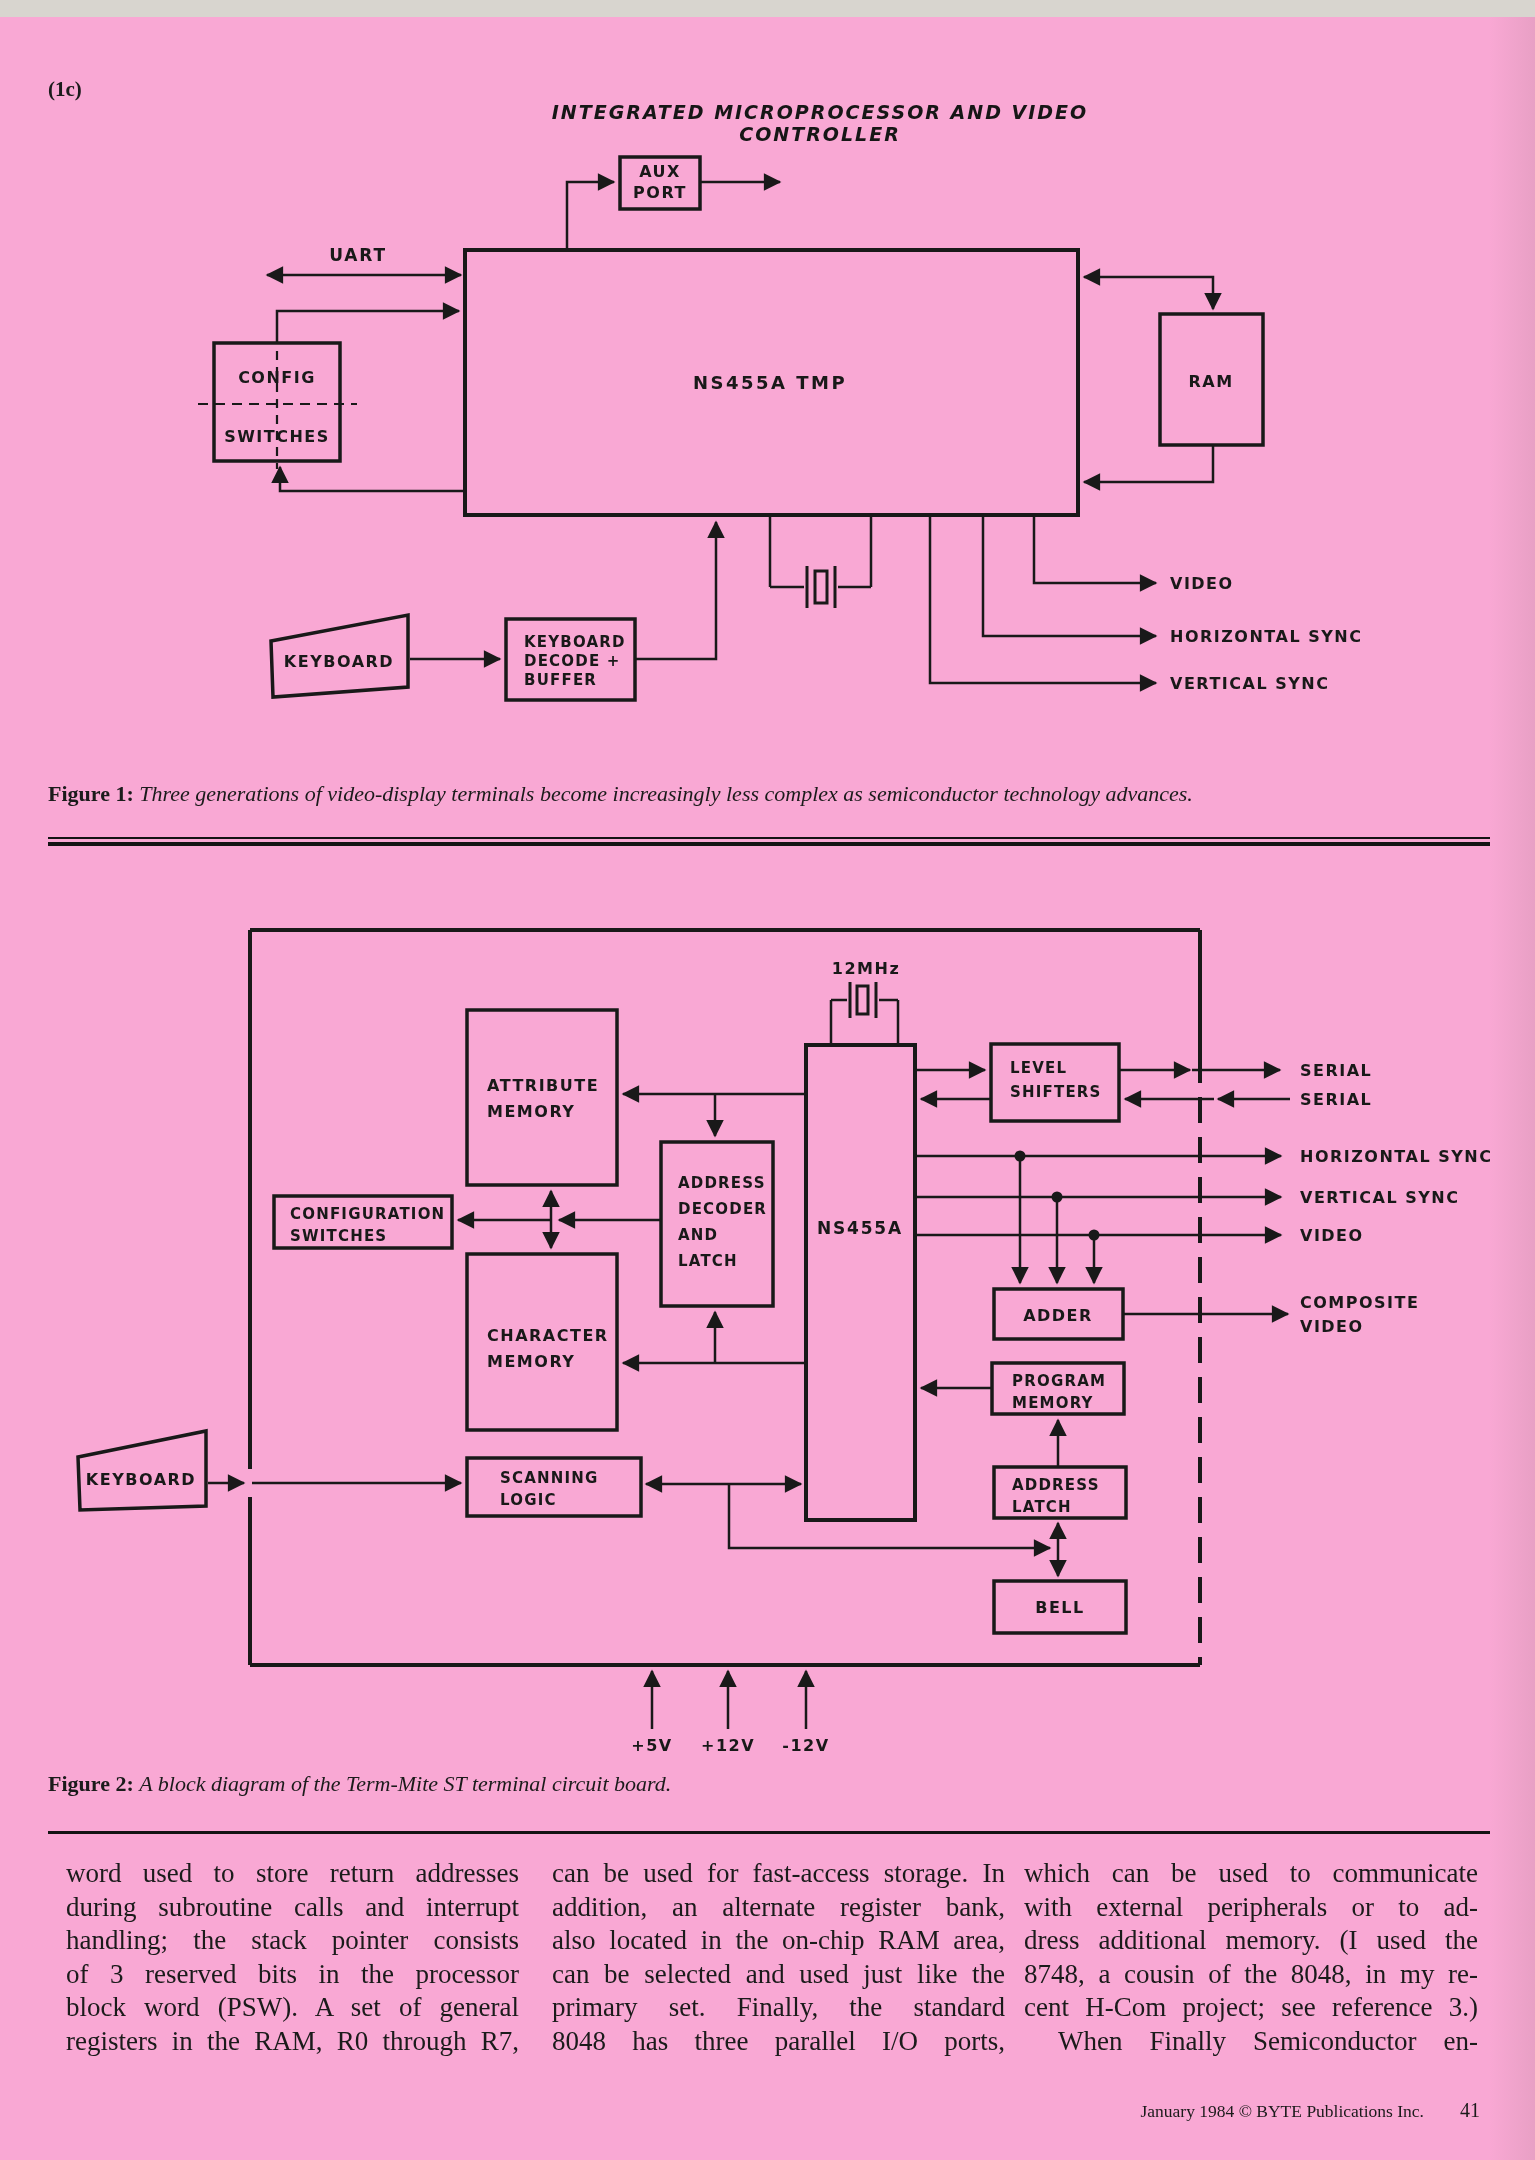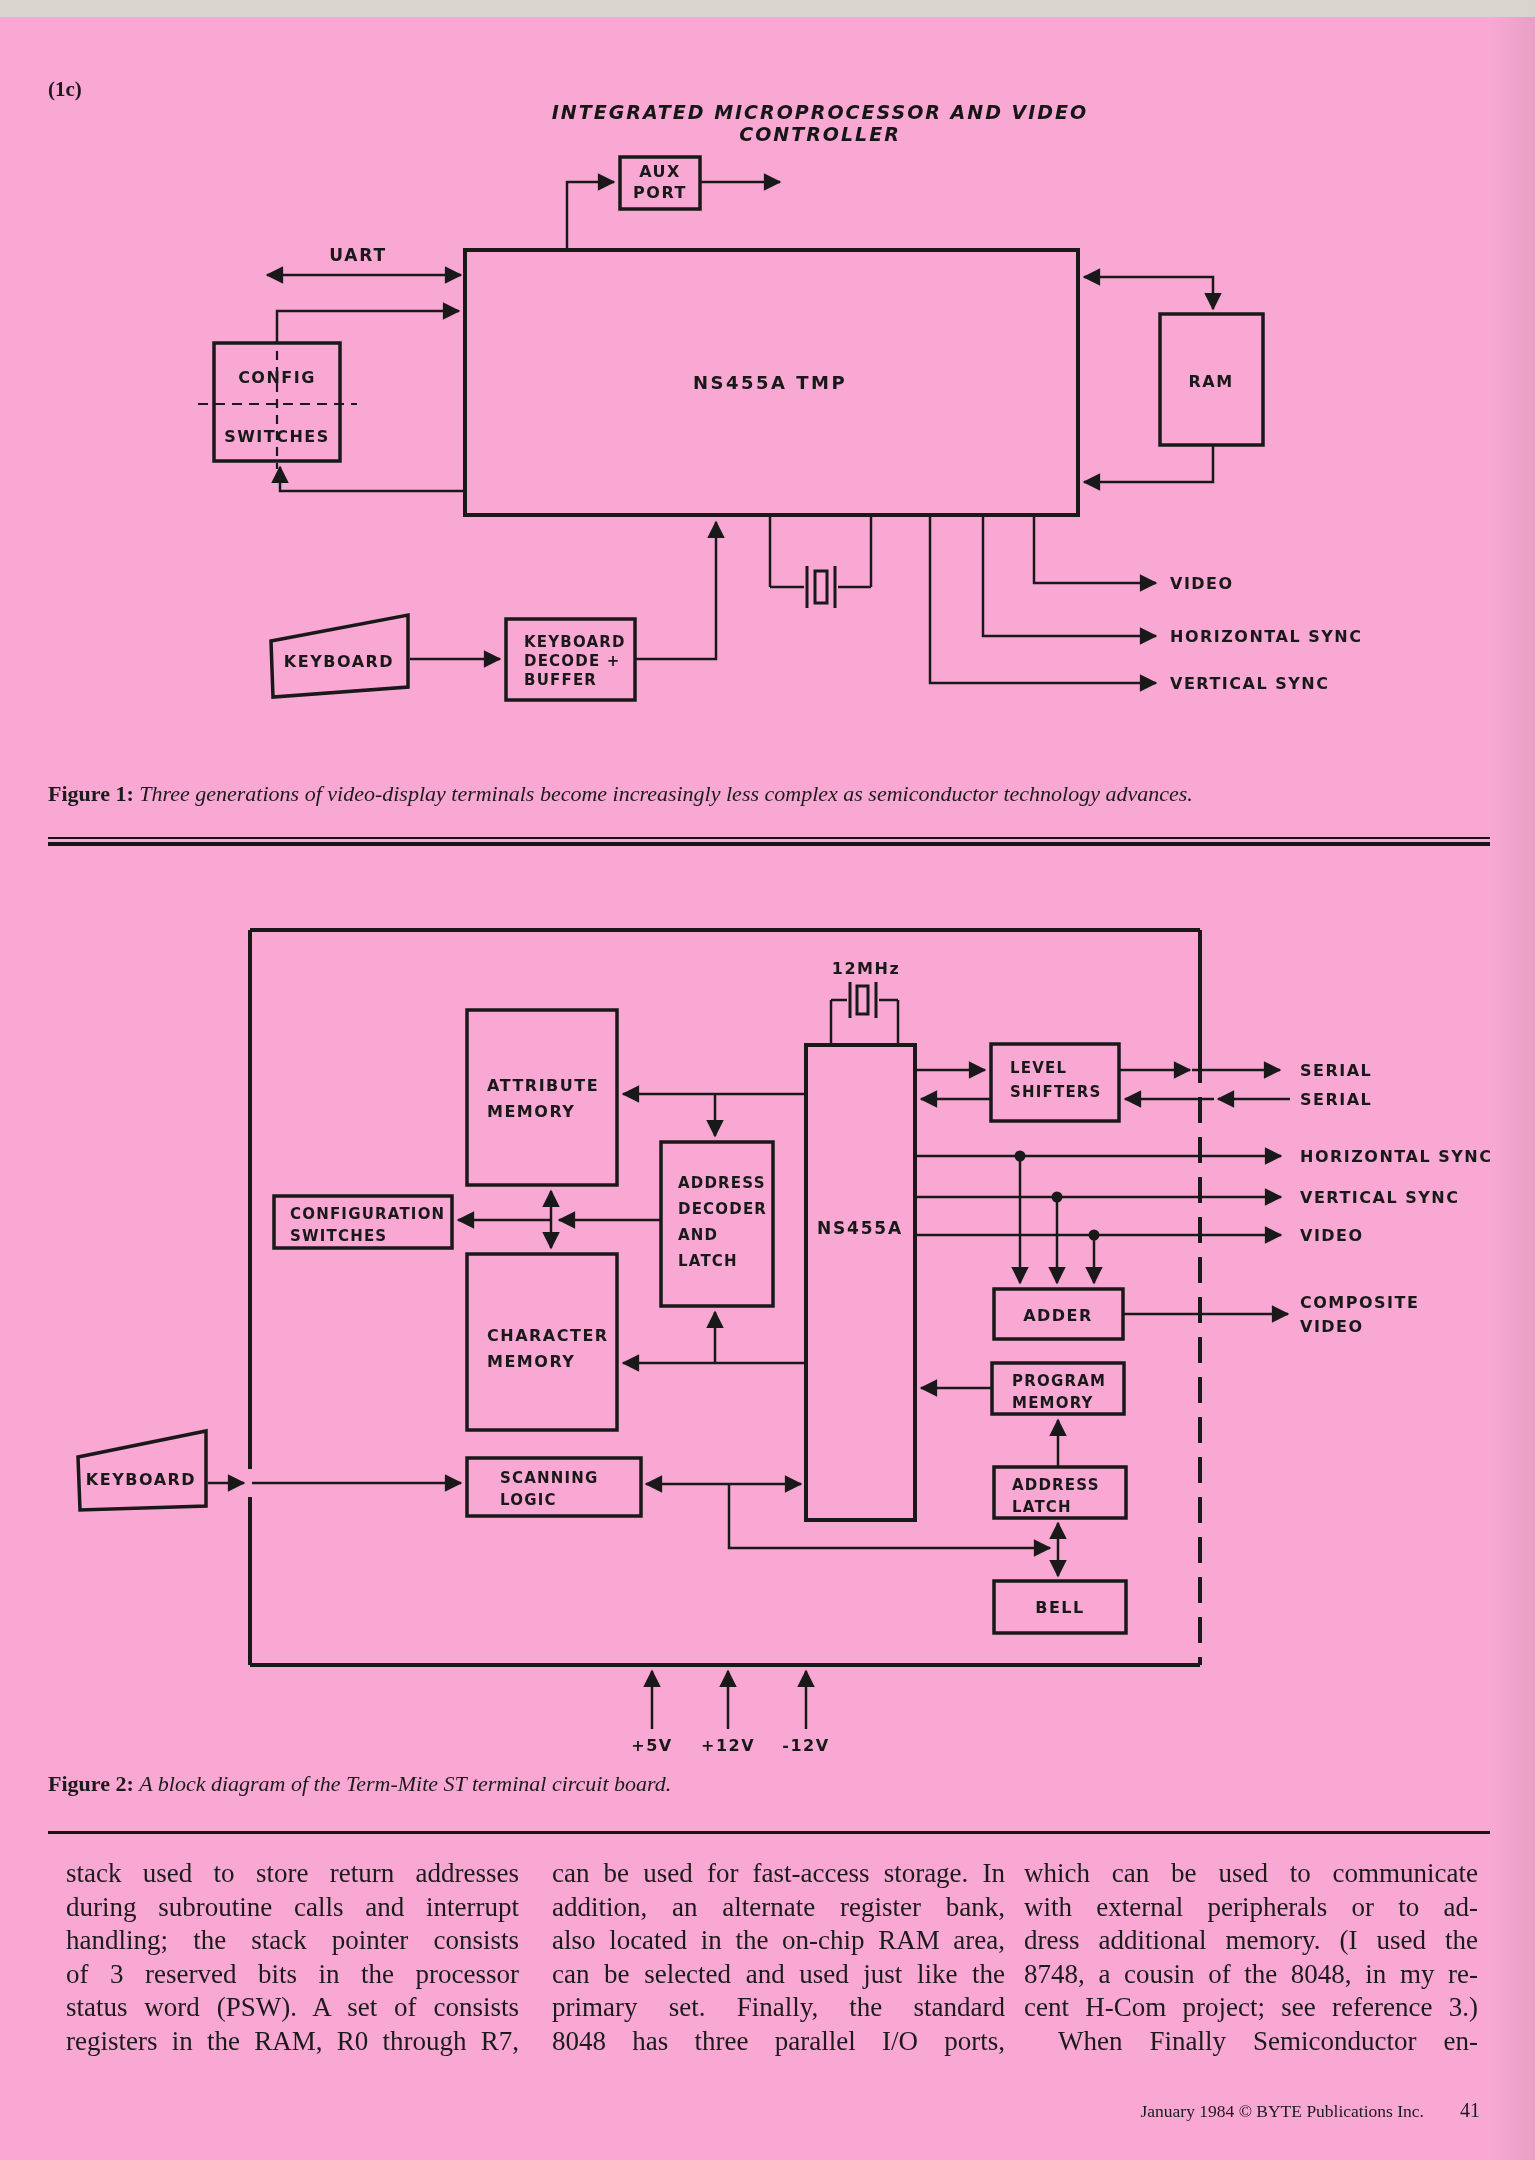--- a/index.html
+++ b/index.html
@@ -217,25 +217,25 @@
   <div id="rule1a" class="rule"></div>
   <div id="rule1b" class="rule"></div>
 
   <div id="cap2" class="caption">
     <span class="cl">Figure 2:</span>
     <span class="ct">A block diagram of the Term-Mite ST terminal circuit board.</span>
   </div>
   <div id="rule2" class="rule"></div>
 
   <div id="col1" class="col">
-    <div class="ln">stack used to store return addresses</div>
+    <div class="ln">word used to store return addresses</div>
     <div class="ln">during subroutine calls and interrupt</div>
     <div class="ln">handling; the stack pointer consists</div>
     <div class="ln">of 3 reserved bits in the processor</div>
-    <div class="ln">status word (PSW). A set of consists</div>
+    <div class="ln">block word (PSW). A set of general</div>
     <div class="ln">registers in the RAM, R0 through R7,</div>
   </div>
   <div id="col2" class="col">
     <div class="ln">can be used for fast-access storage. In</div>
     <div class="ln">addition, an alternate register bank,</div>
     <div class="ln">also located in the on-chip RAM area,</div>
     <div class="ln">can be selected and used just like the</div>
     <div class="ln">primary set. Finally, the standard</div>
     <div class="ln">8048 has three parallel I/O ports,</div>
   </div>

